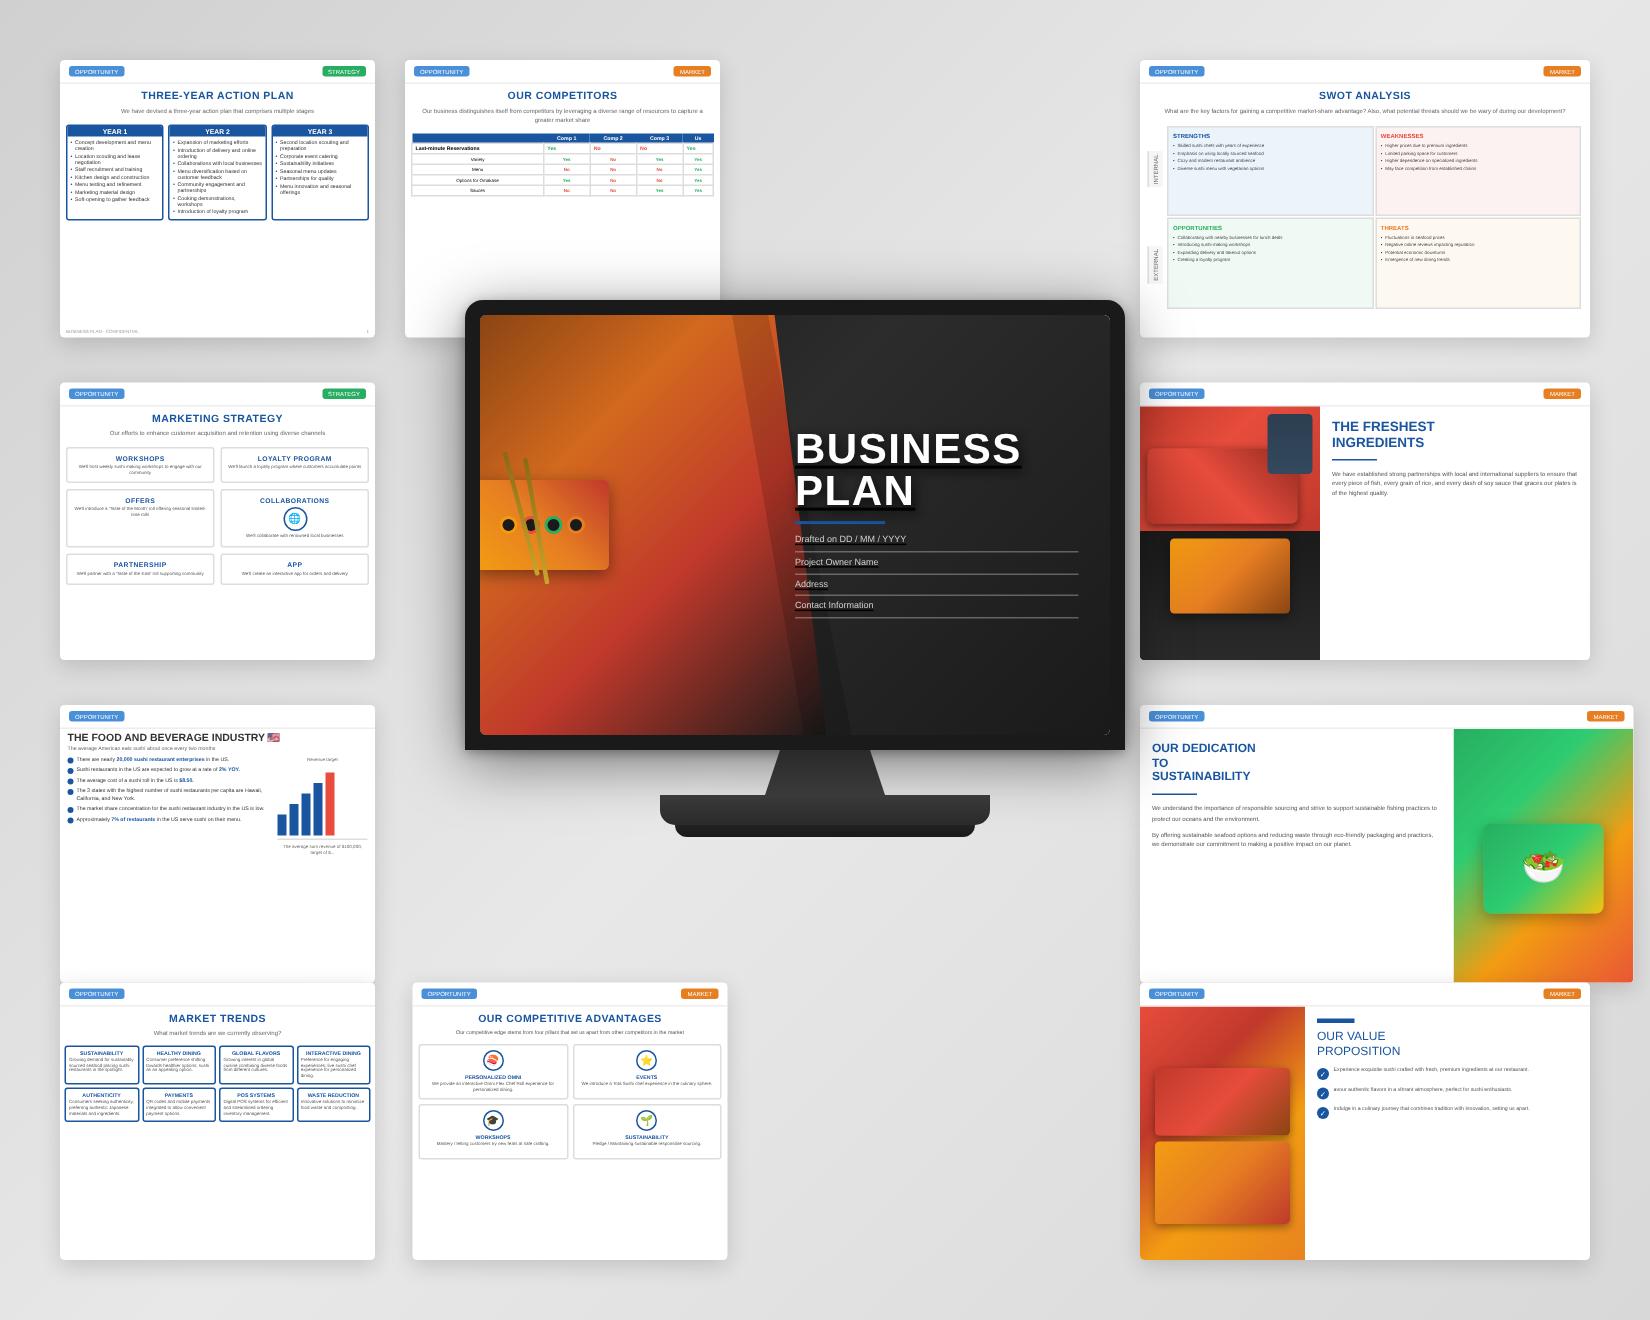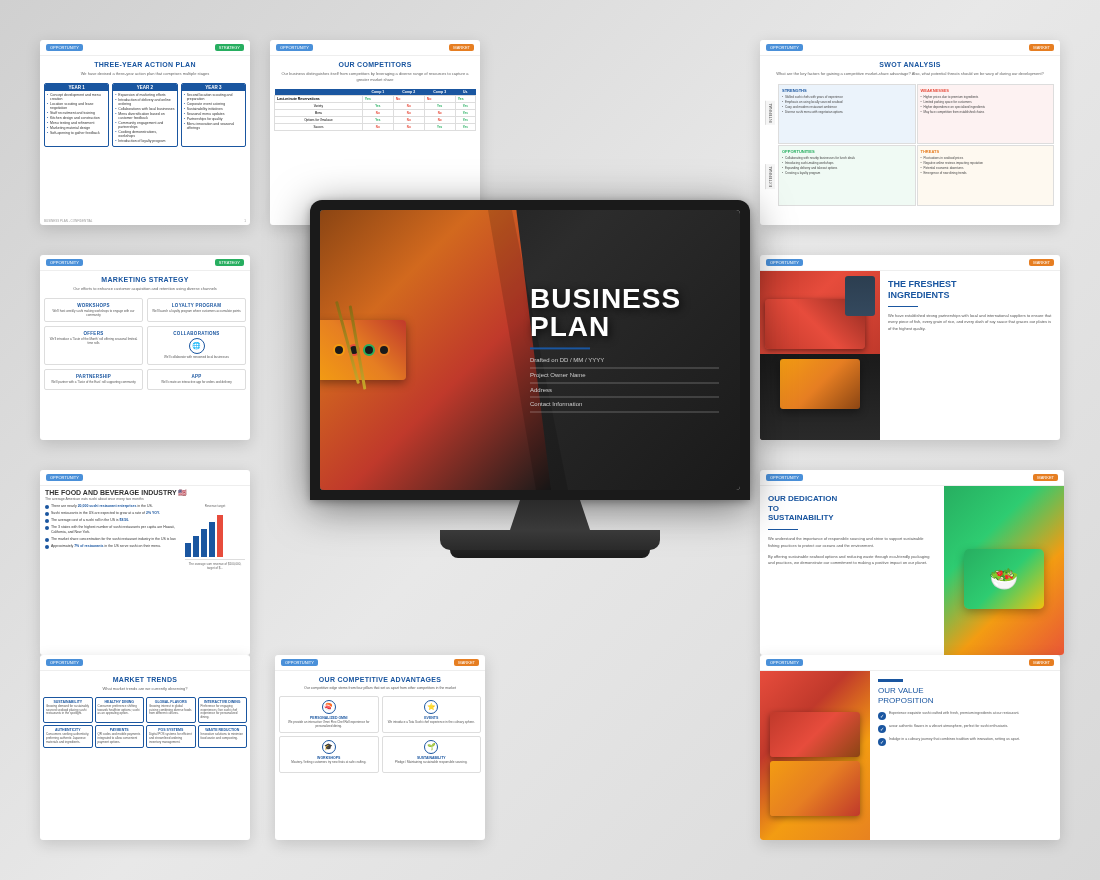--- a/index.html
+++ b/index.html
@@ -62,21 +62,21 @@
     .slide-market-trends {
       top: 655px; left: 40px;
       width: 210px; height: 185px;
     }
     .slide-competitive-adv {
       top: 655px; left: 275px;
       width: 210px; height: 185px;
     }
     .slide-sustainability {
       top: 470px; left: 760px;
-      width: 304px; height: 185px;
+      width: 329px; height: 185px;
     }
     .slide-value-prop {
       top: 655px; left: 760px;
       width: 300px; height: 185px;
     }
 
     
     .slide-header-bar {
       display: flex;
       gap: 3px;
@@ -574,20 +574,21 @@
       border-radius: 1px;
       transform: rotate(-10deg);
     }
     .cover-text-area {
       position: absolute;
       right: 5%;
       top: 50%;
       transform: translateY(-50%);
       width: 45%;
       text-align: left;
+      text-decoration: underline;
     }
     .cover-main-title {
       font-size: 28px;
       font-weight: 900;
       color: #fff;
       text-transform: uppercase;
       line-height: 1.0;
       letter-spacing: 1px;
       text-shadow: 2px 2px 8px rgba(0,0,0,0.8);
     }

